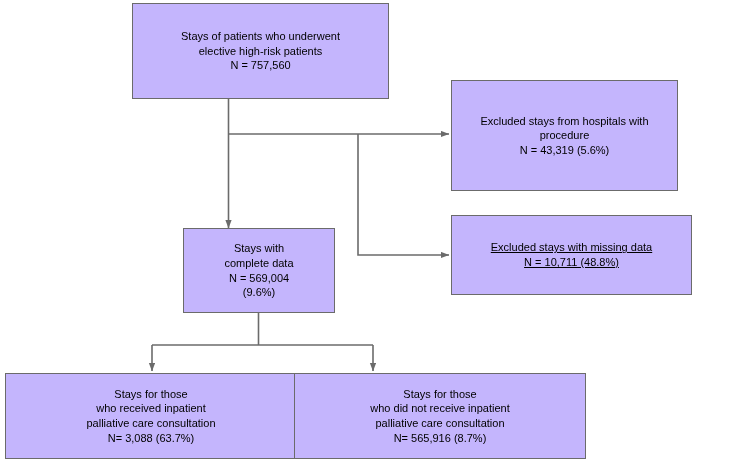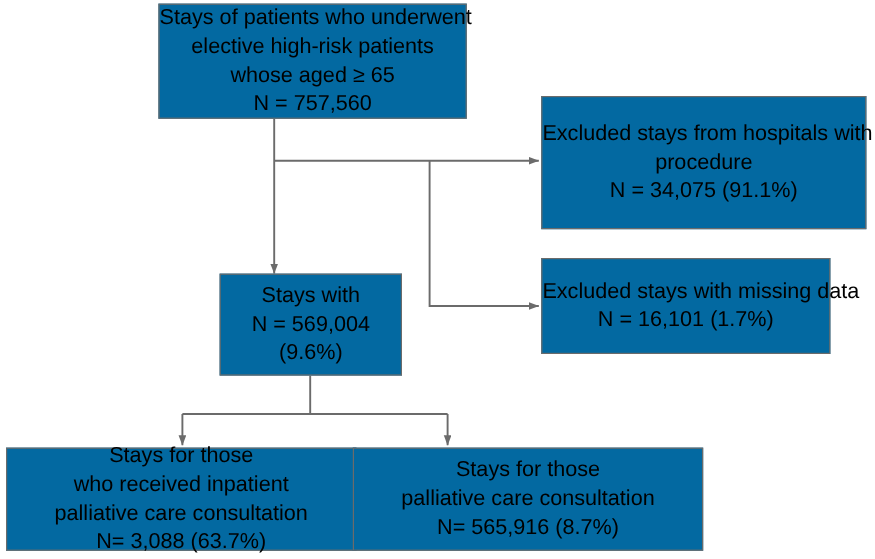--- a/index.html
+++ b/index.html
@@ -20,42 +20,42 @@
     left: 0;
     top: 0;
     width: 729px;
     height: 466px;
     pointer-events: none;
   }
   .node {
     position: absolute;
     box-sizing: border-box;
     border: 1.3px solid #6b6b6b;
-    background: #0369a1;
+    background: #c4b5fd;
     display: flex;
     align-items: center;
     justify-content: center;
     text-align: center;
     color: #000000;
-    font-size: 18px;
+    font-size: 11px;
     line-height: 1.33;
   }
   .node .lines {
     width: 100%;
     padding: 0 4px;
   }
   .node .line {
     display: block;
     white-space: nowrap;
   }
 
   
   #node-cohort      { left: 132px; top: 3px;   width: 257px; height: 96px; }
-  #node-excl-volume { left: 451px; top: 80px;  width: 271px; height: 111px; }
-  #node-excl-missing{ left: 451px; top: 215px; width: 241px; height: 80px; }
+  #node-excl-volume { left: 451px; top: 80px;  width: 227px; height: 111px; }
+  #node-excl-missing{ left: 451px; top: 215px; width: 241px; height: 80px; text-decoration: underline; }
   #node-complete    { left: 183px; top: 228px; width: 152px; height: 85px; }
   #node-pc-yes      { left: 5px;   top: 373px; width: 292px; height: 86px; }
   #node-pc-no       { left: 294px; top: 373px; width: 292px; height: 86px; }
 </style>
 </head>
 <body>
 
 <div id="flowchart">
 
   <svg class="connectors" viewBox="0 0 729 466" width="729" height="466" aria-hidden="true">
@@ -77,58 +77,59 @@
 
     <path d="M 152,345 L 152,371" stroke="#6b6b6b" stroke-width="1.6" fill="none" marker-end="url(#arrowhead)"></path>
 
     <path d="M 373,345 L 373,371" stroke="#6b6b6b" stroke-width="1.6" fill="none" marker-end="url(#arrowhead)"></path>
   </svg>
 
   <div class="node" id="node-cohort">
     <span class="lines">
       <span class="line">Stays of patients who underwent</span>
       <span class="line">elective high-risk patients</span>
-      <span class="line">whose aged ≥ 65</span>
       <span class="line">N = 757,560</span>
     </span>
   </div>
 
   <div class="node" id="node-excl-volume">
     <span class="lines">
       <span class="line">Excluded stays from hospitals with</span>
       <span class="line">procedure</span>
-      <span class="line">N = 34,075 (91.1%)</span>
+      <span class="line">N = 43,319 (5.6%)</span>
     </span>
   </div>
 
   <div class="node" id="node-excl-missing">
     <span class="lines">
       <span class="line">Excluded stays with missing data</span>
-      <span class="line">N = 16,101 (1.7%)</span>
+      <span class="line">N = 10,711 (48.8%)</span>
     </span>
   </div>
 
   <div class="node" id="node-complete">
     <span class="lines">
       <span class="line">Stays with</span>
+      <span class="line">complete data</span>
       <span class="line">N = 569,004</span>
       <span class="line">(9.6%)</span>
     </span>
   </div>
 
   <div class="node" id="node-pc-yes">
     <span class="lines">
       <span class="line">Stays for those</span>
       <span class="line">who received inpatient</span>
       <span class="line">palliative care consultation</span>
       <span class="line">N= 3,088 (63.7%)</span>
     </span>
   </div>
 
   <div class="node" id="node-pc-no">
     <span class="lines">
       <span class="line">Stays for those</span>
+      <span class="line">who did not receive inpatient</span>
       <span class="line">palliative care consultation</span>
       <span class="line">N= 565,916 (8.7%)</span>
     </span>
   </div>
 
 </div>
 
 </body></html>

